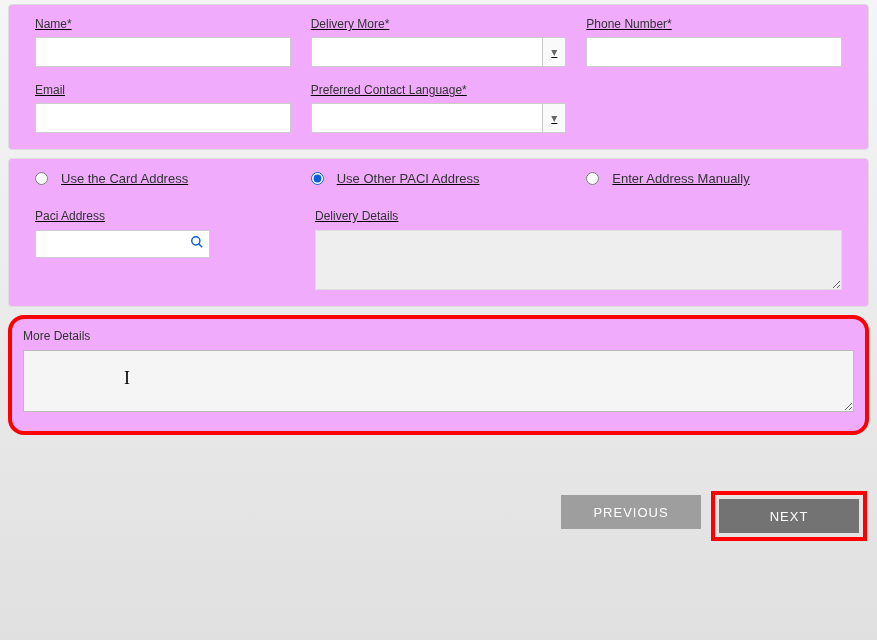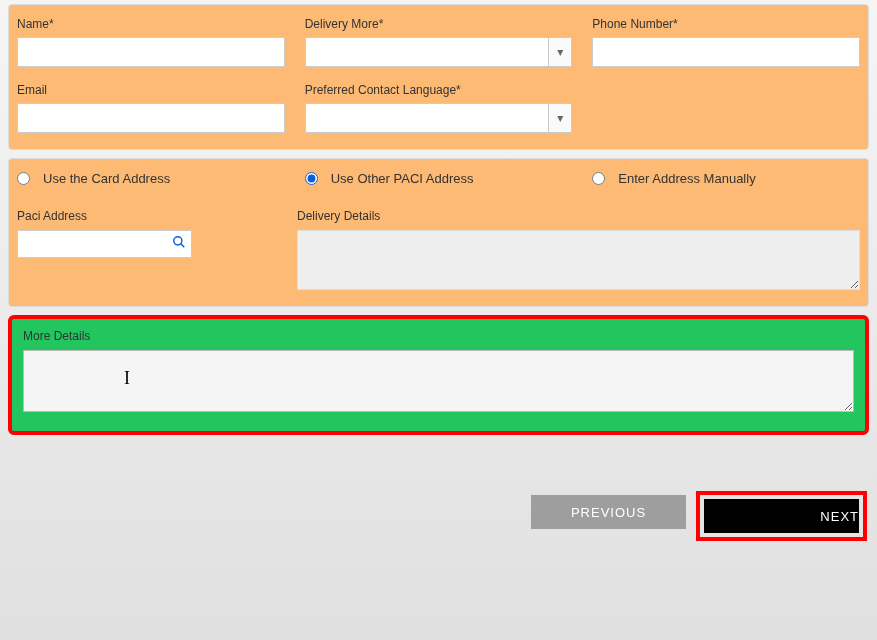--- a/index.html
+++ b/index.html
@@ -5,25 +5,26 @@
     * { box-sizing: border-box; margin: 0; padding: 0; }
     body {
       font-family: Arial, sans-serif;
       background: linear-gradient(to bottom, #f5f5f5, #e0e0e0);
       width: 877px;
       height: 640px;
       padding: 0;
       overflow: hidden;
     }
     .panel {
-      background: #fdba74;
+      background: #f0abfc;
       border: 1px solid #ddd;
       border-radius: 4px;
       margin: 8px;
-      padding: 12px 8px;
+      padding: 12px 26px;
+      text-decoration: underline;
     }
     .row {
       display: flex;
       gap: 20px;
       margin-bottom: 16px;
     }
     .field {
       flex: 1;
       display: flex;
       flex-direction: column;
@@ -112,23 +113,23 @@
     .addr-textarea {
       width: 100%;
       height: 60px;
       border: 1px solid #ddd;
       background: #eee;
       resize: both;
       padding: 6px;
       font-size: 13px;
     }
     .more-panel {
-      background: #22c55e;
+      background: #f0abfc;
       border: 1px solid #ddd;
-      border-radius: 6px;
+      border-radius: 16px;
       margin: 8px;
       padding: 10px 14px 18px 14px;
       outline: 4px solid red;
       outline-offset: -4px;
     }
     .more-textarea {
       width: 100%;
       height: 62px;
       border: 1px solid #bbb;
       background: #f5f5f5;
@@ -138,38 +139,37 @@
       margin-top: 6px;
     }
     .footer {
       display: flex;
       justify-content: flex-end;
       gap: 14px;
       padding: 20px 14px 0 14px;
       margin-top: 40px;
     }
     .btn {
-      width: 155px;
+      width: 140px;
       height: 34px;
       border: none;
       font-size: 13px;
       letter-spacing: 1px;
       cursor: pointer;
       display: flex;
       align-items: center;
       justify-content: center;
     }
     .btn-prev {
       background: #9e9e9e;
       color: #fff;
     }
     .btn-next {
-      background: #000000;
+      background: #737373;
       color: #fff;
-      justify-content: flex-end;
     }
     .next-wrap {
       outline: 4px solid red;
       padding: 4px;
     }
     .cursor-ibeam {
       position: absolute;
       left: 128px;
       top: 449px;
       font-size: 18px;

